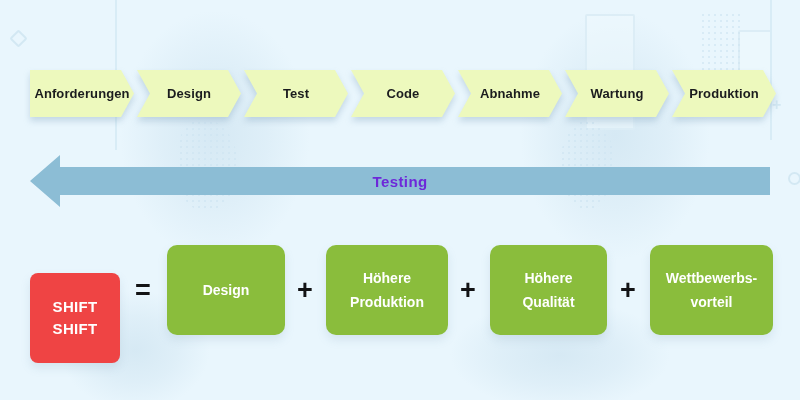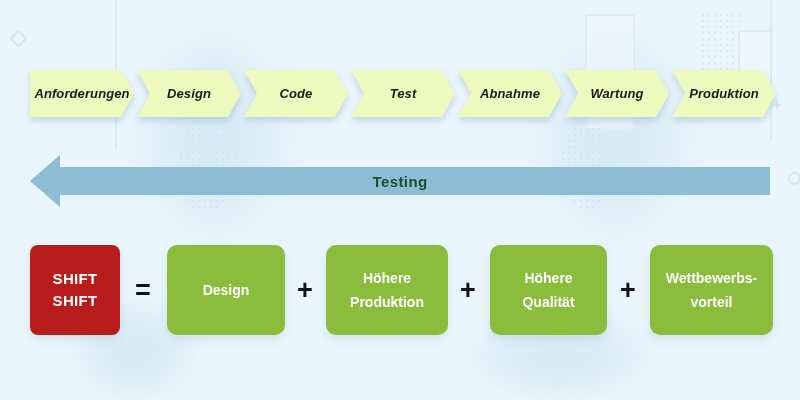--- a/index.html
+++ b/index.html
@@ -45,48 +45,47 @@
     position:absolute;left:30px;top:70px;height:47px;
     display:flex;gap:3px;
     filter:drop-shadow(0 4px 3px rgba(110,145,175,.30));
   }
   .chevron{
     width:104px;height:47px;flex:0 0 auto;
     background:#edf9bd;
     display:flex;align-items:center;justify-content:center;
     font-size:13px;font-weight:700;color:#1b1c1e;letter-spacing:.1px;
     clip-path:polygon(0 0,calc(100% - 13px) 0,100% 50%,calc(100% - 13px) 100%,0 100%,13px 50%);
-    font-style:italic;
   }
   .chevron.first{
     clip-path:polygon(0 0,calc(100% - 13px) 0,100% 50%,calc(100% - 13px) 100%,0 100%);
   }
 
   
   .testing-arrow{
     position:absolute;left:30px;top:155px;width:740px;height:52px;
     background:#8cbdd5;
     clip-path:polygon(0 50%,30px 0,30px 23%,100% 23%,100% 77%,30px 77%,30px 100%);
     display:flex;align-items:center;justify-content:center;
     filter:drop-shadow(0 4px 3px rgba(110,145,175,.30));
   }
   .testing-arrow .label{
-    color:#14532d;font-size:15px;font-weight:700;letter-spacing:.4px;
+    color:#6d28d9;font-size:15px;font-weight:700;letter-spacing:.4px;
   }
 
   
   .eq-box{
     position:absolute;top:245px;height:90px;
     display:flex;flex-direction:column;align-items:center;justify-content:center;
     color:#ffffff;font-weight:700;text-align:center;
     box-shadow:0 5px 10px rgba(120,155,180,.18);
   }
   .eq-box .ln{display:block;line-height:24px;font-size:14px;}
   .shift-left{
-    left:30px;width:90px;background:#b91c1c;border-radius:8px;
+    left:30px;width:90px;background:#ef4444;border-radius:8px;margin-top:28px;
   }
   .shift-left .ln{font-size:15px;line-height:22px;letter-spacing:.3px;}
   .benefit{background:#8abd3c;border-radius:10px;}
   .benefit.bx0{left:167px;width:118px;}
   .benefit.bx1{left:326px;width:122px;}
   .benefit.bx2{left:490px;width:117px;}
   .benefit.bx3{left:650px;width:123px;}
   .op{
     position:absolute;top:245px;height:90px;width:32px;
     display:flex;align-items:center;justify-content:center;
@@ -115,22 +114,22 @@
     <div class="vline v1"></div>
     <div class="vline v2"></div>
     <div class="mark-plus">+</div>
     <div class="mark-ring r1"></div>
     <div class="mark-ring r2"></div>
   </div>
 
   <div class="pipeline">
     <div class="chevron first">Anforderungen</div>
     <div class="chevron">Design</div>
+    <div class="chevron">Test</div>
     <div class="chevron">Code</div>
-    <div class="chevron">Test</div>
     <div class="chevron">Abnahme</div>
     <div class="chevron">Wartung</div>
     <div class="chevron">Produktion</div>
   </div>
 
   <div class="testing-arrow">
     <span class="label">Testing</span>
   </div>
 
   <div class="eq-box shift-left">

